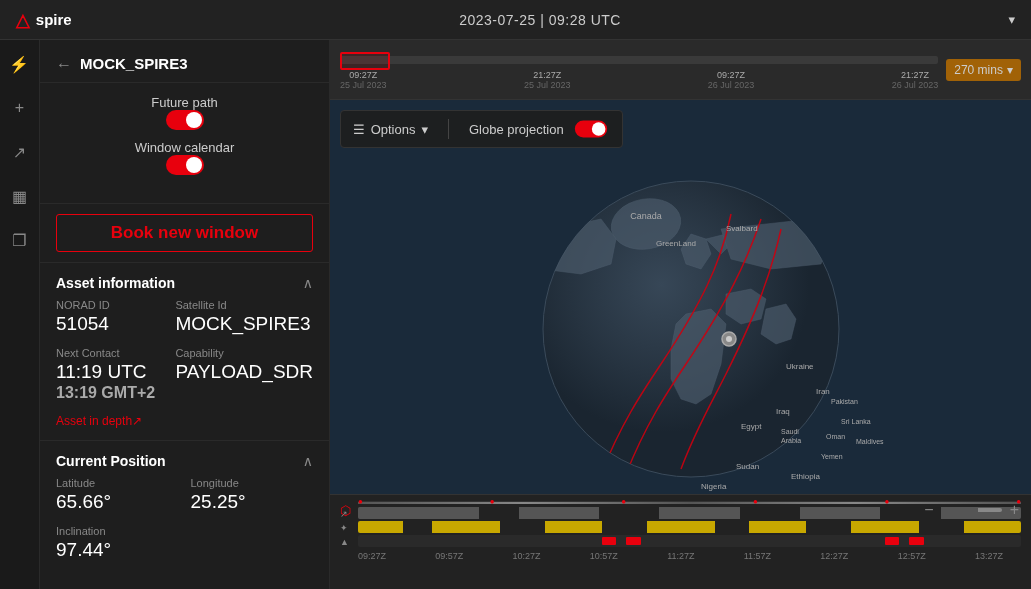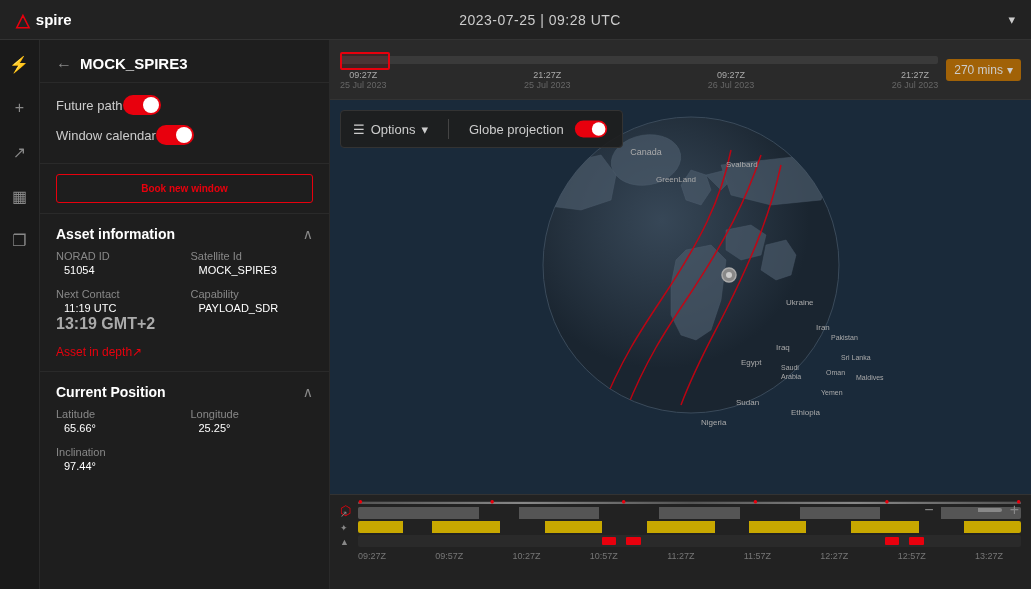--- a/index.html
+++ b/index.html
@@ -23,38 +23,38 @@
     .icon-sidebar .icon-btn.active { color: #e8000d; }
 
     
     .left-panel { width: 290px; background: #1e1e1e; border-right: 1px solid #2a2a2a; display: flex; flex-direction: column; overflow-y: auto; flex-shrink: 0; }
 
     .satellite-header { display: flex; align-items: center; gap: 8px; padding: 14px 16px 10px; border-bottom: 1px solid #2a2a2a; }
     .satellite-header .back-icon { color: #888; cursor: pointer; font-size: 16px; }
     .satellite-header .sat-name { font-size: 15px; font-weight: bold; color: #fff; }
 
     .toggles-section { padding: 12px 16px; border-bottom: 1px solid #2a2a2a; }
-    .toggle-row { display: flex; align-items: center; justify-content: flex-start; margin-bottom: 10px; }
-    .toggle-row:last-child { margin-bottom: 6px; }
+    .toggle-row { display: flex; align-items: center; justify-content: center; margin-bottom: 10px; flex-direction: column; }
+    .toggle-row:last-child { margin-bottom: 16px; }
     .toggle-label { font-size: 13px; color: #ccc; }
     .toggle { position: relative; width: 38px; height: 20px; }
     .toggle-slider { position: absolute; inset: 0; background: #e8000d; border-radius: 10px; cursor: pointer; }
     .toggle-slider::before { content: ''; position: absolute; width: 16px; height: 16px; background: #fff; border-radius: 50%; top: 2px; right: 2px; }
 
     .book-btn-section { padding: 10px 16px; border-bottom: 1px solid #2a2a2a; }
-    .book-btn { width: 100%; padding: 8px; border: 1.5px solid #e8000d; background: transparent; color: #e8000d; font-size: 10px; font-weight: bold; border-radius: 3px; cursor: pointer; }
+    .book-btn { width: 100%; padding: 8px; border: 1.5px solid #e8000d; background: transparent; color: #e8000d; font-size: 17px; font-weight: bold; border-radius: 3px; cursor: pointer; }
 
     .section-header { display: flex; align-items: center; justify-content: space-between; padding: 12px 16px 8px; }
     .section-title { font-size: 14px; font-weight: bold; color: #fff; }
     .section-chevron { color: #888; cursor: pointer; font-size: 14px; }
 
     .asset-info { padding: 0 16px 12px; border-bottom: 1px solid #2a2a2a; }
     .info-grid { display: grid; grid-template-columns: 1fr 1fr; gap: 12px; }
     .info-item .info-key { font-size: 11px; color: #888; margin-bottom: 2px; }
-    .info-item .info-val { font-size: 11px; color: #fff; margin-left: 8px; }
+    .info-item .info-val { font-size: 19px; color: #fff; }
     .info-item .info-val-sub { font-size: 16px; color: #aaa; margin-top: 1px; font-weight: bold; }
     .asset-link { display: flex; align-items: center; margin-top: 12px; font-size: 12px; color: #e8000d; cursor: pointer; text-decoration: none; }
 
     .current-pos { padding: 0 16px 12px; }
     .pos-grid { display: grid; grid-template-columns: 1fr 1fr; gap: 12px; }
 
     
     .right-content { flex: 1; display: flex; flex-direction: column; overflow: hidden; }
 
     
@@ -69,21 +69,21 @@
     .timeline-mins { display: flex; align-items: center; gap: 4px; background: #a16207; padding: 4px 8px; border-radius: 3px; cursor: pointer; font-size: 12px; color: #ccc; white-space: nowrap; flex-shrink: 0; }
 
     
     .map-area { flex: 1; position: relative; background: #1a2a3a; overflow: hidden; }
     .options-bar { position: absolute; top: 10px; left: 10px; background: rgba(30,30,30,0.9); border: 1px solid #333; border-radius: 4px; padding: 8px 12px; display: flex; align-items: center; gap: 20px; z-index: 10; }
     .options-btn { display: flex; align-items: center; gap: 6px; font-size: 13px; color: #ccc; cursor: pointer; }
     .options-sep { width: 1px; height: 20px; background: #444; }
     .globe-toggle-row { display: flex; align-items: center; gap: 8px; font-size: 13px; color: #ccc; }
 
     
-    .globe-container { width: 100%; height: 100%; display: flex; align-items: flex-start; justify-content: center; }
+    .globe-container { width: 100%; height: 100%; display: flex; align-items: flex-end; justify-content: center; }
 
     
     .bottom-timeline { height: 95px; background: #222; border-top: 1px solid #333; flex-shrink: 0; position: relative; }
     .bt-controls { position: absolute; top: 6px; right: 12px; display: flex; align-items: center; gap: 8px; z-index: 5; }
     .bt-btn { color: #888; cursor: pointer; font-size: 16px; background: none; border: none; }
     .bt-slider { width: 60px; height: 4px; background: #555; border-radius: 2px; }
     .bt-labels { display: flex; justify-content: space-between; padding: 4px 10px 0; }
     .bt-label { font-size: 9px; color: #777; }
   </style>
 </head>

